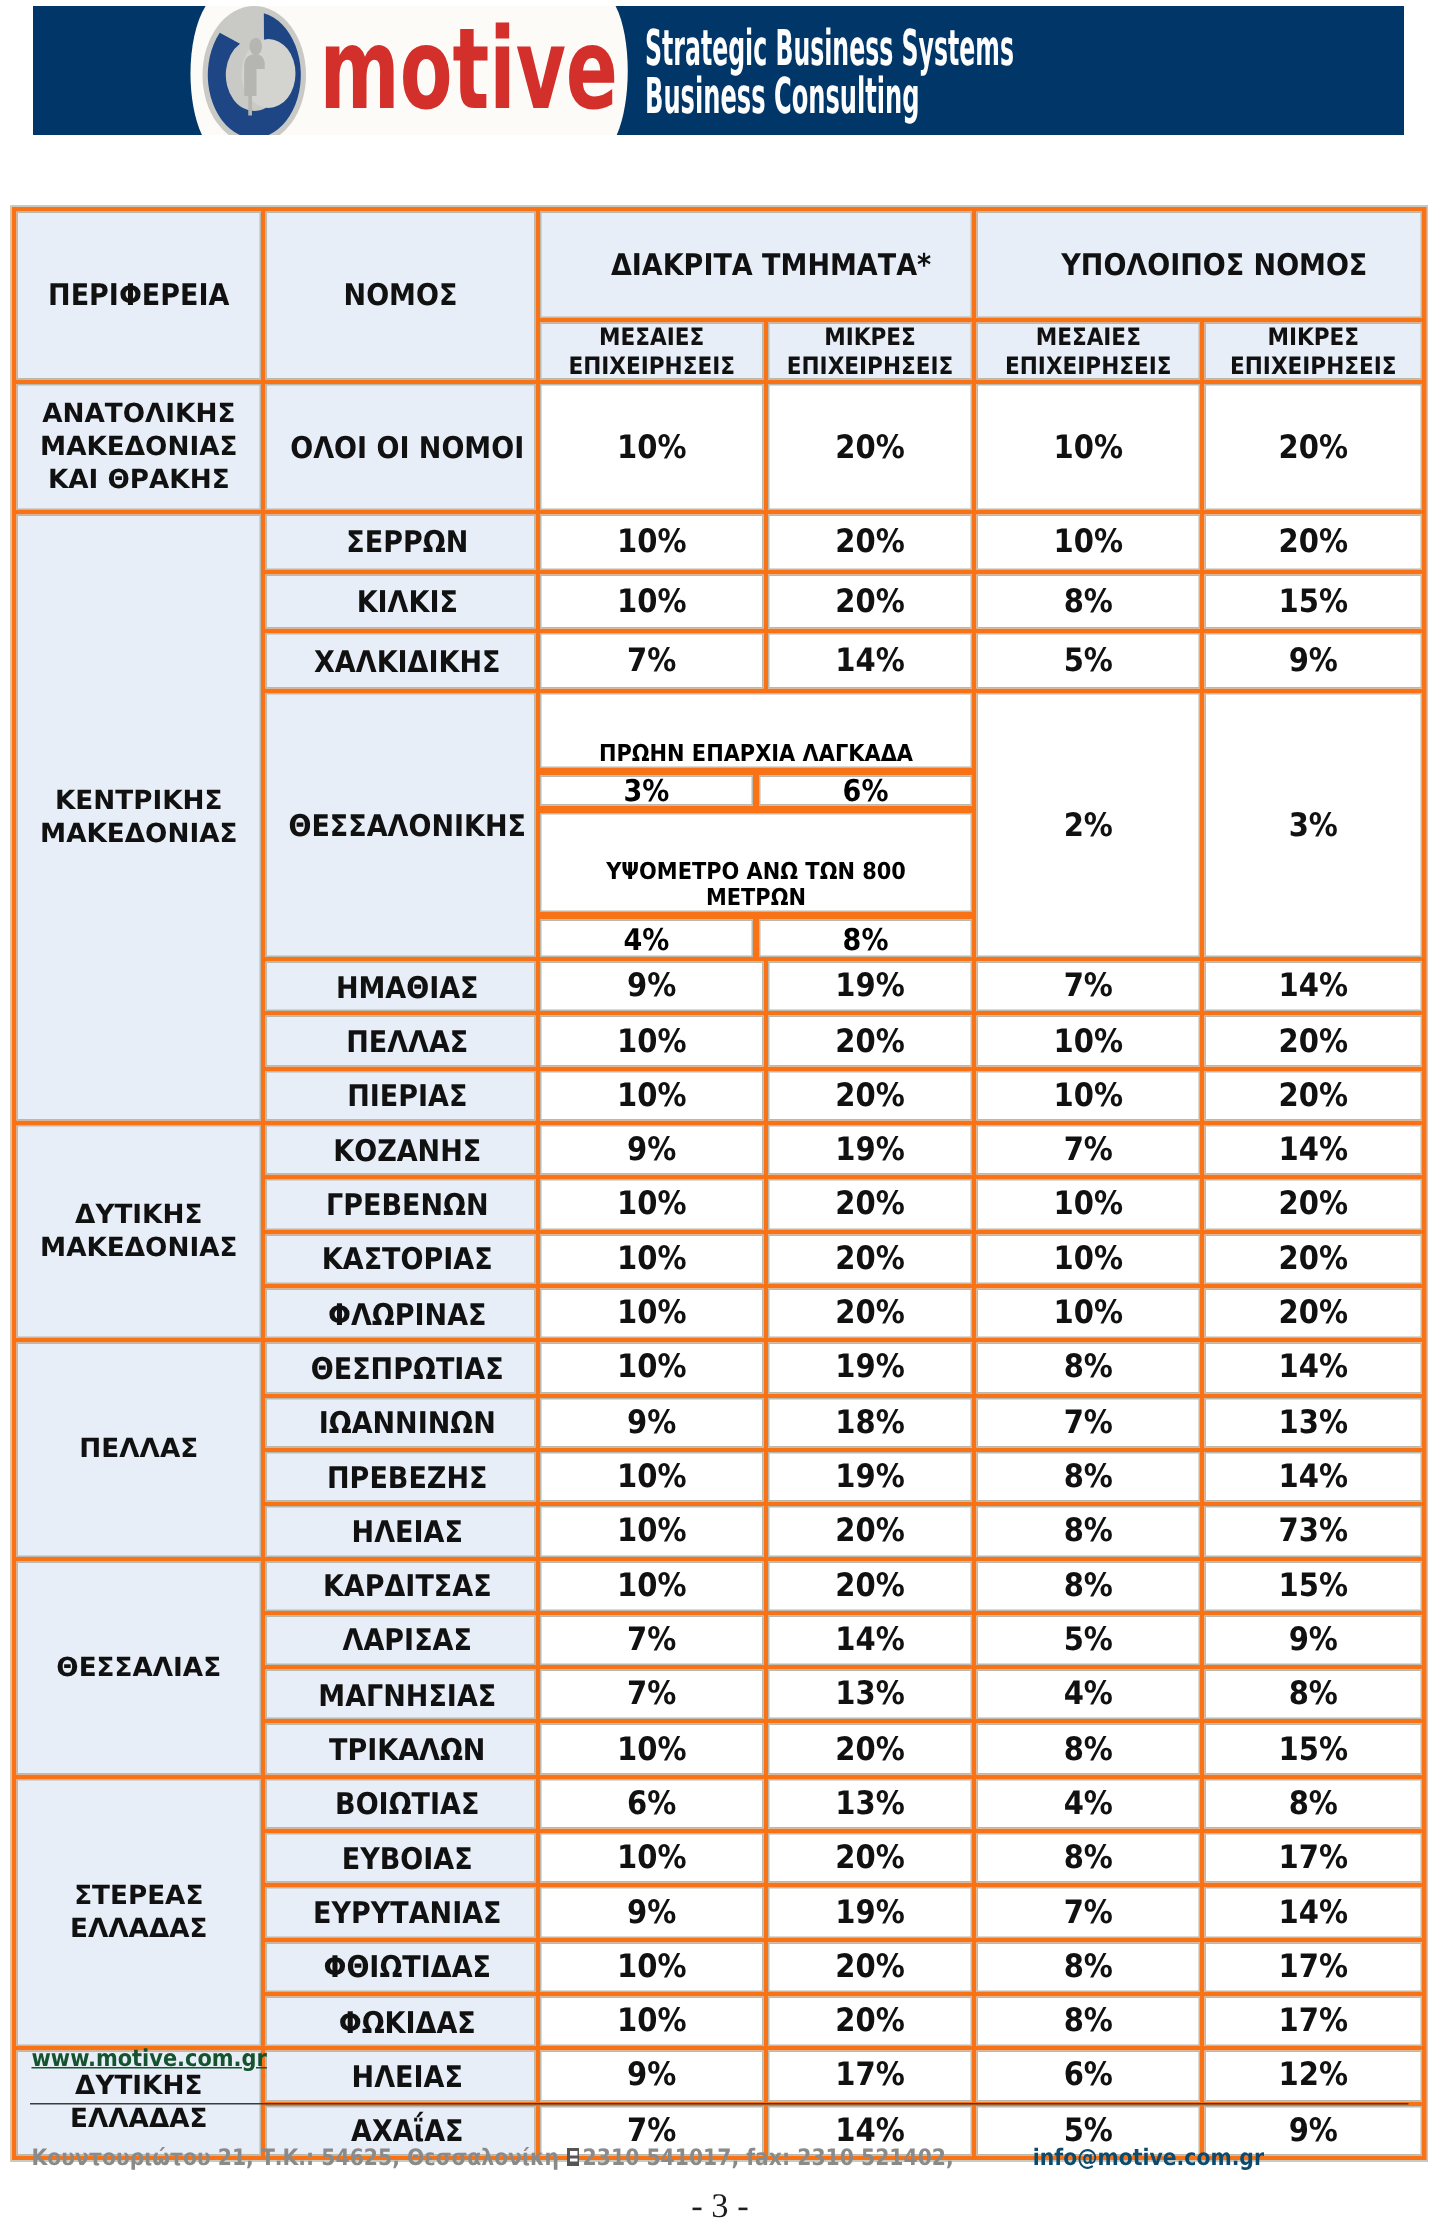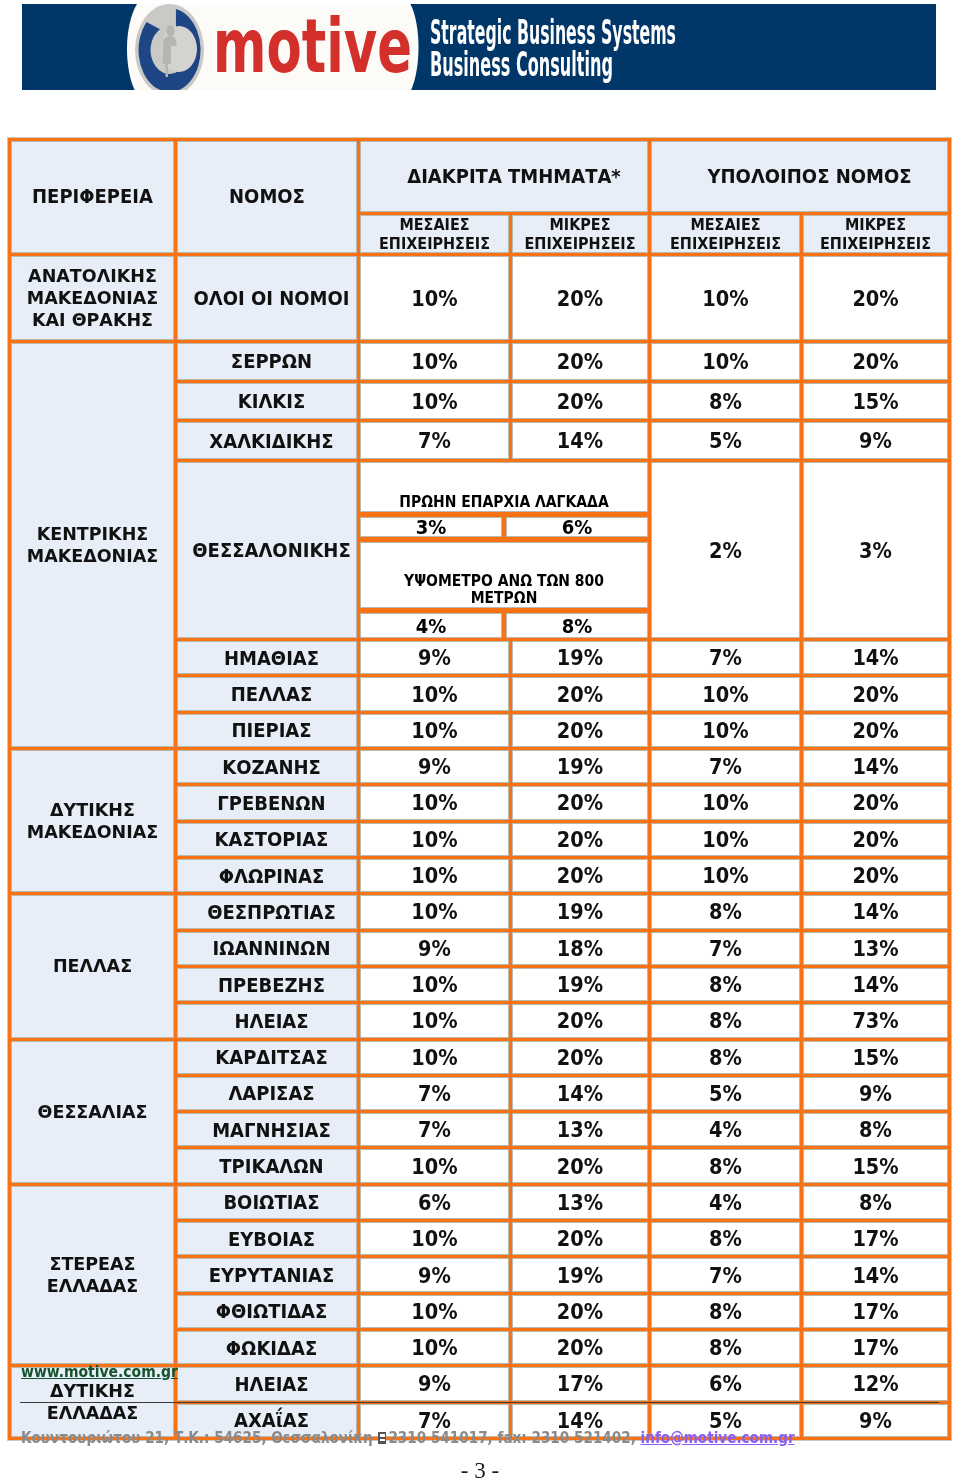--- a/index.html
+++ b/index.html
@@ -53,21 +53,21 @@
   td.inlabel .ibox{line-height:17px;margin-top:30px;}
   .ibox{display:flex;flex-direction:column;align-items:center;justify-content:center;overflow:hidden;}
   td.invalue{font-size:20px;padding:0;}
   td.invalue .ibox{line-height:18px;}
 
   
   
   .frule{position:absolute;left:20px;top:1402px;width:919px;height:0;border-top:1px solid #3c3c3c;}
   .flink{position:absolute;left:21px;top:1365px;font-size:15.5px;font-weight:bold;color:#14532d;text-decoration:underline;line-height:15px;}
   .faddr{position:absolute;left:21px;top:1431px;font-size:15.1px;font-weight:bold;color:#8a8a8a;white-space:nowrap;line-height:15px;}
-  .faddr .mail{color:#8b5cf6;text-decoration:underline;}
+  .faddr .mail{color:#0c4a6e;margin-left:48px;}
   .phoneicon{display:inline-block;width:8px;height:12px;background:#555;vertical-align:-1px;margin:0 2px 0 1px;position:relative;}
   .phoneicon::after{content:"";position:absolute;left:1.5px;top:2px;width:5px;height:3px;background:#fff;}
   .phoneicon::before{content:"";position:absolute;left:1.5px;top:7px;width:5px;height:2px;background:#fff;}
   .pageno{position:absolute;left:0;top:1458px;width:960px;text-align:center;font-size:23px;color:#1d1d1d;font-family:"Liberation Serif","DejaVu Serif",serif;}
 </style>
 </head>
 <body>
 
 <div class="page">
 

